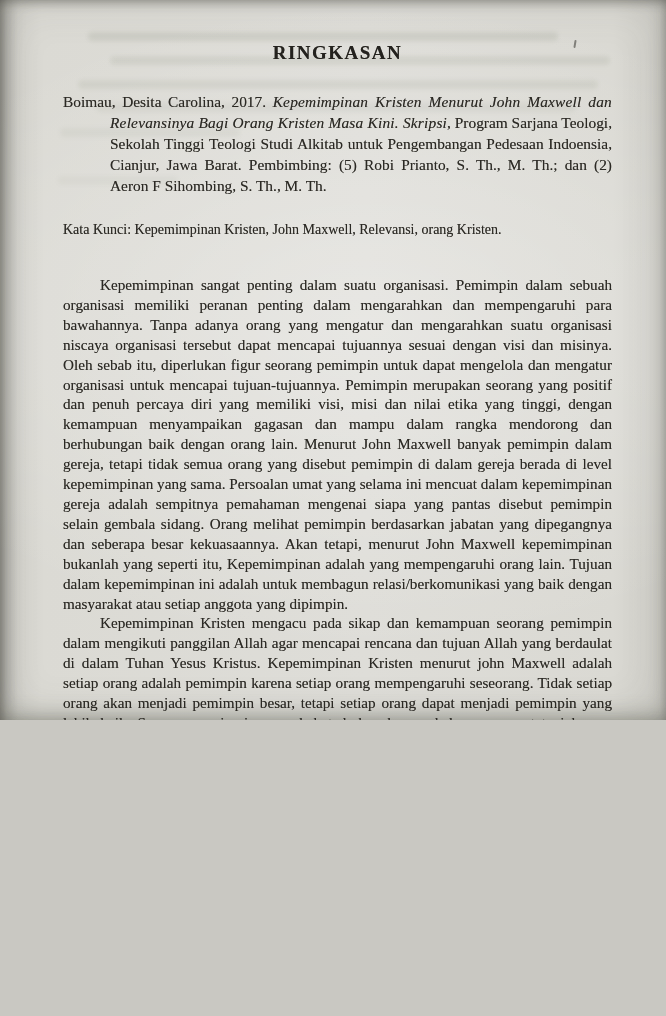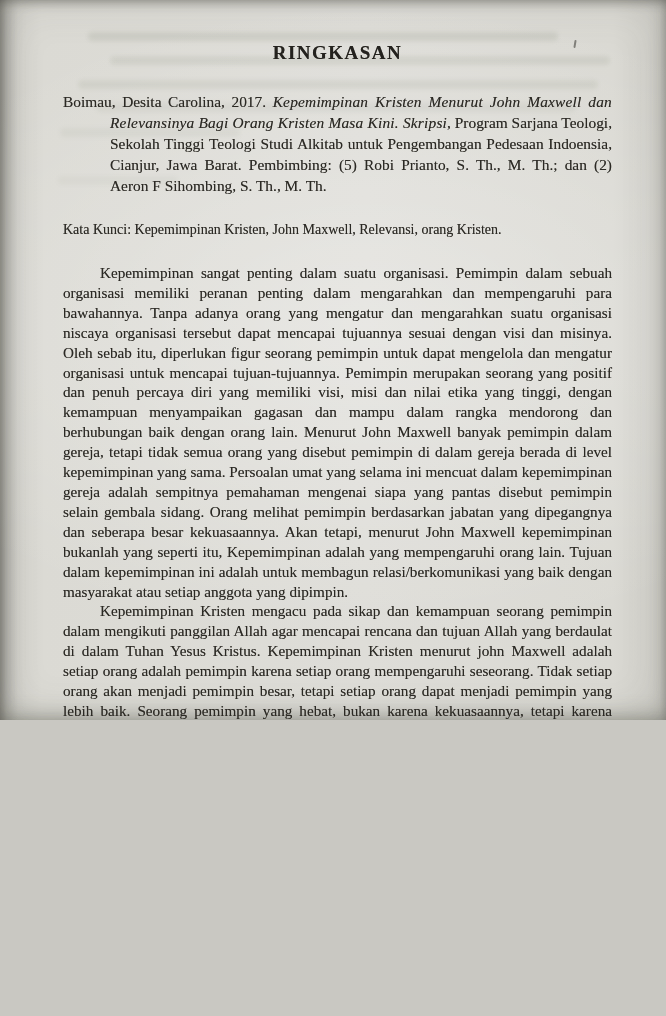--- a/index.html
+++ b/index.html
@@ -69,21 +69,21 @@
     text-shadow: 0 0 0.4px rgba(43,41,36,0.5);
   }
   .body-para {
     margin: 0;
     font-size: 15.2px;
     line-height: 19.9px;
     text-align: justify;
     text-indent: 37px;
     text-shadow: 0 0 0.4px rgba(43,41,36,0.5);
   }
-  .body-para.first { margin-top: 23px; }
+  .body-para.first { margin-top: 35px; }
   .page-number {
     position: absolute;
     top: 957px;
     left: 0;
     width: 624px;
     text-align: center;
     font-size: 10px;
     color: #33312c;
     text-shadow: 0 0 0.4px rgba(43,41,36,0.5);
   }

